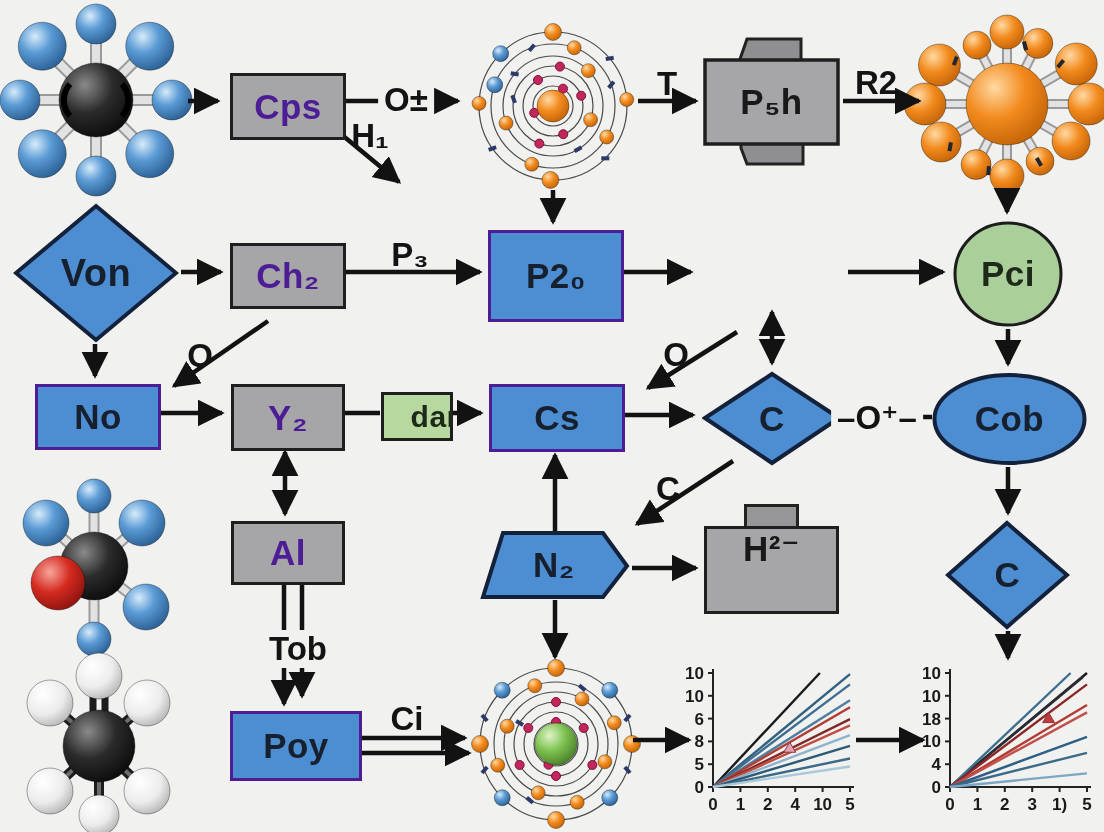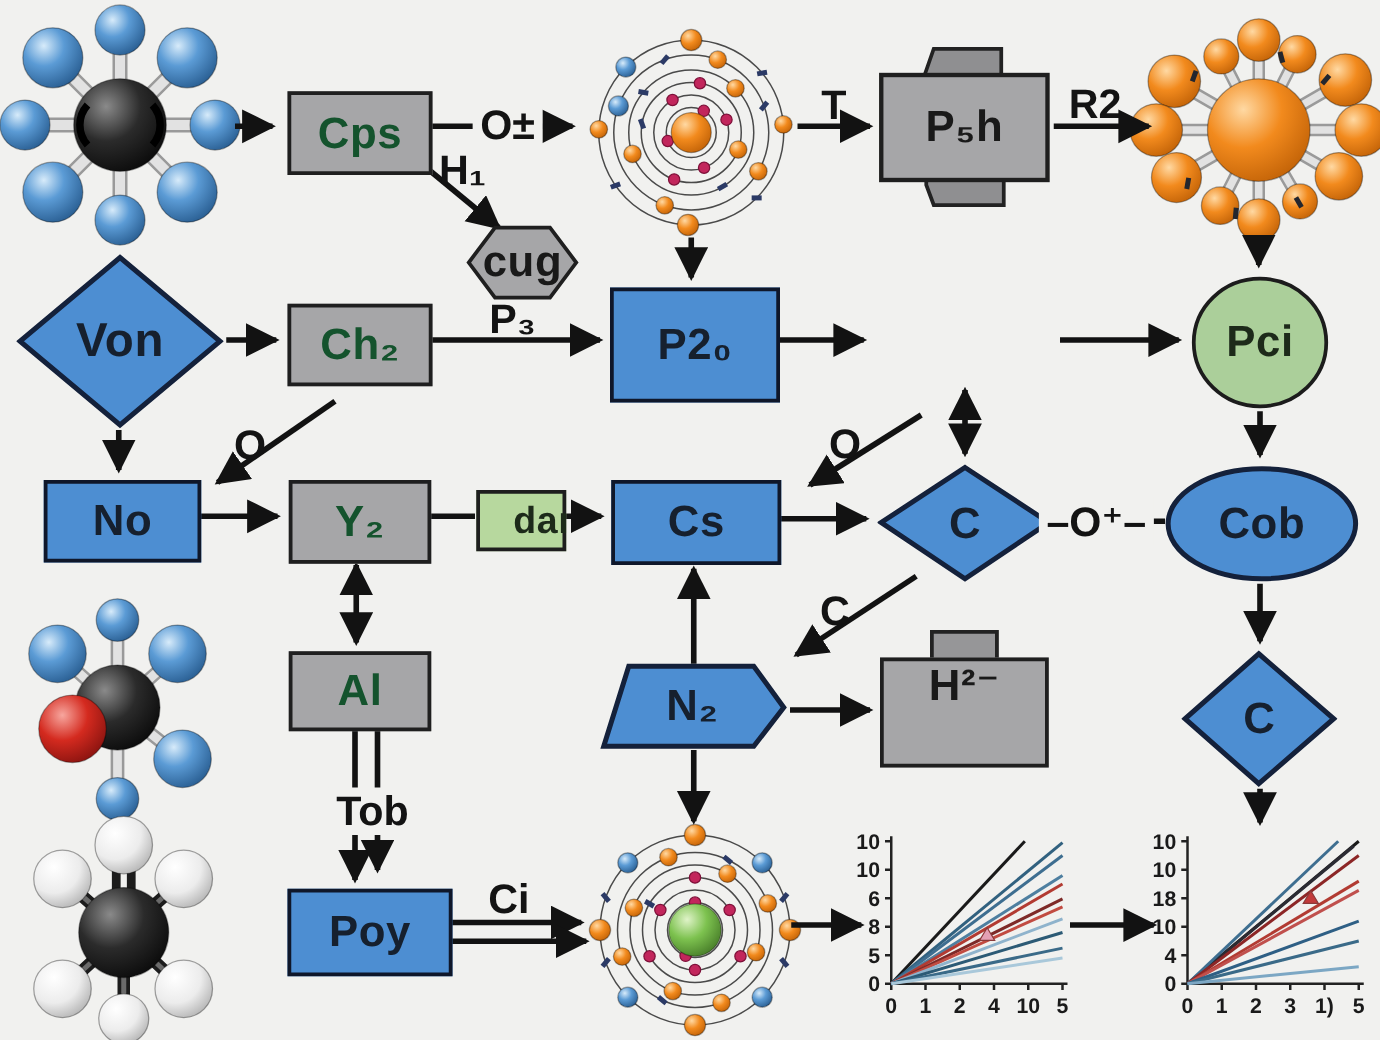--- a/index.html
+++ b/index.html
@@ -6,22 +6,22 @@
   #canvas{
     position:relative;width:1104px;height:832px;overflow:hidden;
     background:#f1f1ef;
     font-family:"Liberation Sans","DejaVu Sans",sans-serif;
   }
   svg.layer{position:absolute;left:0;top:0;width:1104px;height:832px;}
   .node{position:absolute;display:flex;align-items:center;justify-content:center;z-index:4;}
   .node svg{position:absolute;left:0;top:0;width:100%;height:100%;}
   .nlabel{position:relative;z-index:2;font-size:35px;font-weight:600;color:#16202e;letter-spacing:.5px;}
   .rect-gray{background:#a6a6a8;border:3px solid #1f1f1f;}
-  .rect-gray .nlabel{color:#14532d;}
-  .rect-blue{background:#4d8ed2;border:3px solid #0f172a;}
+  .rect-gray .nlabel{color:#4c1d95;}
+  .rect-blue{background:#4d8ed2;border:3px solid #4c1d95;}
   .rect-green{background:#b7d89e;border:3px solid #1e1e1e;}
   .rect-green .nlabel{color:#1d2a1a;font-size:30px;margin-left:32px;}
   .elabel{position:absolute;z-index:5;font-size:33px;font-weight:600;color:#131313;
     transform:translate(-50%,-50%);white-space:nowrap;}
   .mask{background:#f1f1ef;padding:0 6px;}
   .edge{stroke:#121212;stroke-width:4.5;fill:none;}
 </style>
 </head>
 <body>
 
@@ -371,26 +371,20 @@
     <path class="edge" d="M357,753 L469,753" marker-end="url(#ah)"></path>
     <path class="edge" d="M555,600 L555,657" marker-end="url(#ah)"></path>
     <path class="edge" d="M633,740 L689,740" marker-end="url(#ah)"></path>
     <path class="edge" d="M856,740 L923,740" marker-end="url(#ah)"></path>
   </svg>
 
   <div class="node rect-gray" style="left:230px;top:73px;width:110px;height:61px">
     <span class="nlabel">Cps</span>
     </div>
 
-  <div class="node" style="left:372px;top:179px;width:92px;height:62px">
-    <svg viewBox="0 0 92 62">
-        <polygon points="24,3 68,3 89,31 68,59 24,59 3,31" fill="#a6a6a8" stroke="#1f1f1f" stroke-width="3"></polygon>
-      </svg>
-    <span class="nlabel" style="color:#191919">cug</span>
-    </div>
 
   <div class="node" style="left:703px;top:36px;width:137px;height:132px">
     <svg viewBox="0 0 137 132">
       <polygon points="36,26 44,3 98,3 98,26" fill="#8f8f91" stroke="#222" stroke-width="3"></polygon>
       <polygon points="38,106 100,106 100,128 44,128 38,112" fill="#8f8f91" stroke="#222" stroke-width="3"></polygon>
       <rect x="2" y="24" width="133" height="84" fill="#a6a6a8" stroke="#1f1f1f" stroke-width="3.5"></rect>
     </svg>
     <span class="nlabel" style="color:#191919">P₅h</span>
     </div>
 

